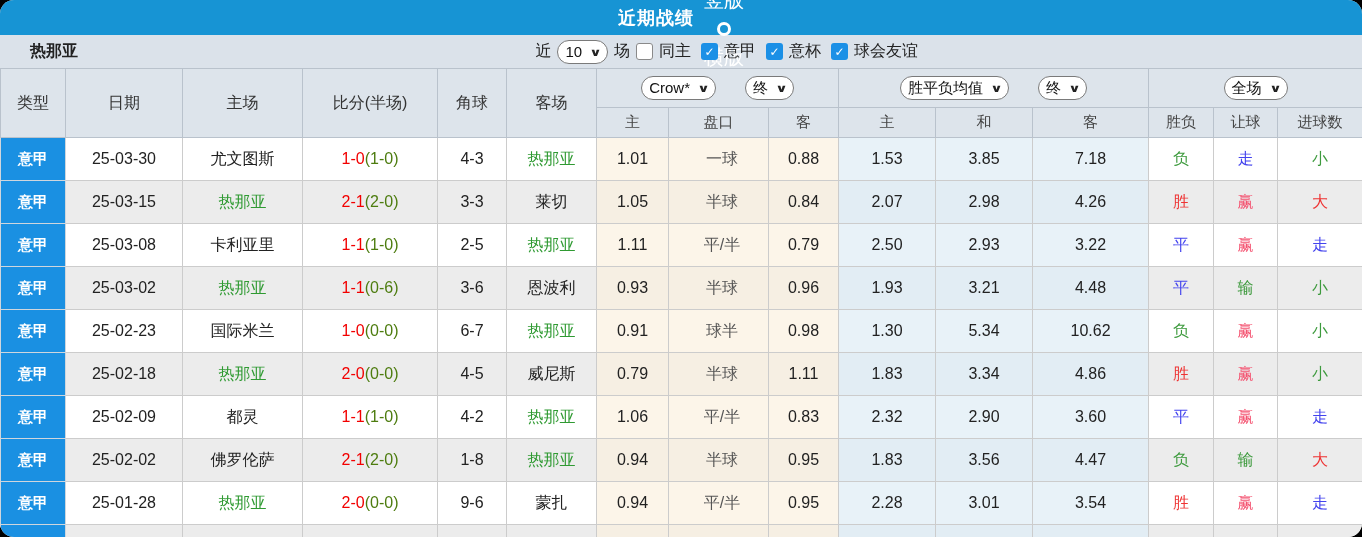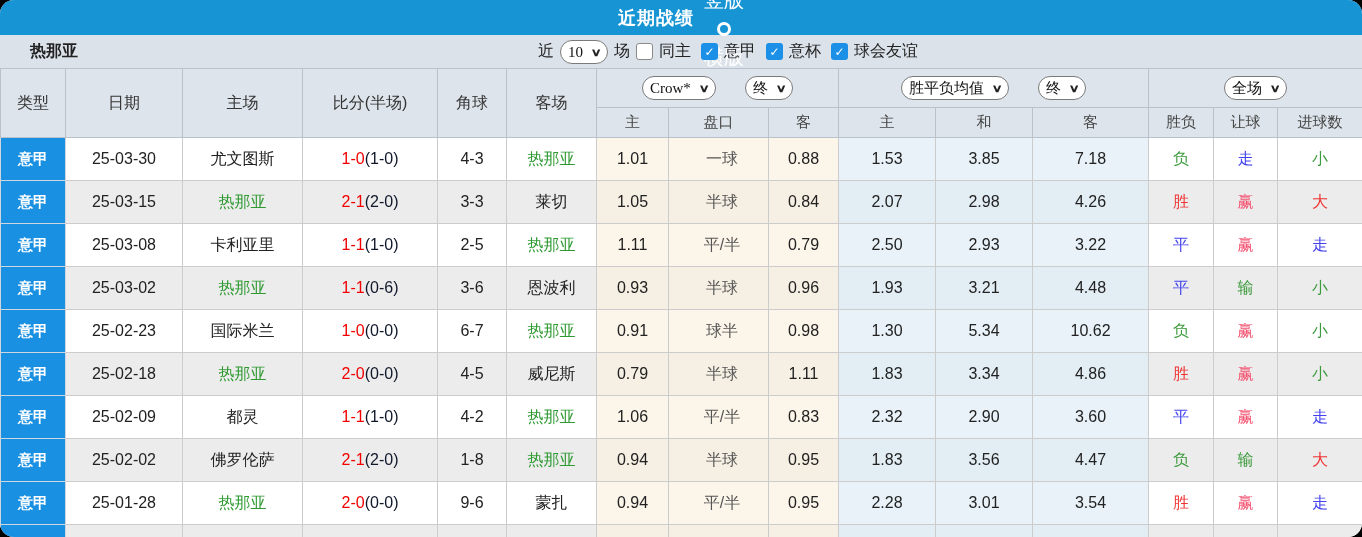--- a/index.html
+++ b/index.html
@@ -11,21 +11,21 @@
   .topbar .title{font-size:18px;font-weight:bold;letter-spacing:1px;}
   .radio-wrap{display:flex;align-items:center;gap:8px;font-size:20px;flex-direction:column;}
   .radio{width:14px;height:14px;border-radius:50%;display:inline-block;box-sizing:border-box;cursor:pointer;}
   .radio.filled{background:#fff;}
   .radio.empty{border:3px solid #fff;background:transparent;}
 
   
   .filterbar{height:33px;background:#dbe2ea;display:flex;align-items:center;font-size:16px;color:#222;}
   .teamname{margin-left:30px;font-weight:bold;font-size:16px;}
   .filters{margin-left:auto;margin-right:440px;display:flex;align-items:center;gap:6px;}
-  .sel{display:inline-flex;align-items:center;justify-content:space-between;background:#fff;border:1px solid #7a7a7a;border-radius:12px;padding:1px 7px;font-size:15px;color:#111;cursor:pointer;line-height:20px;font-family:Liberation Serif, serif;}
+  .sel{display:inline-flex;align-items:center;justify-content:space-between;background:#fff;border:1px solid #7a7a7a;border-radius:12px;padding:1px 7px;font-size:15px;color:#111;cursor:pointer;line-height:20px;}
   .sel .arrow{font-size:11px;margin-left:9px;font-weight:bold;color:#222;transform:scaleX(1.4);}
   .cb{width:17px;height:17px;border-radius:3px;display:inline-flex;align-items:center;justify-content:center;box-sizing:border-box;cursor:pointer;}
   .cb.checked{background:#1b90e6;color:#fff;font-size:12px;font-weight:bold;}
   .cb.unchecked{background:#fff;border:1px solid #8a8a8a;}
   .cb-label{margin-right:4px;}
 
   
   table{border-collapse:collapse;table-layout:fixed;width:1362px;font-size:16px;}
   thead th{background:#dde4eb;font-weight:normal;color:#333;border:1px solid #b9c2cc;}
   thead tr.group th{height:36px;font-size:16px;}
@@ -33,21 +33,21 @@
   .selgroup{display:flex;align-items:center;justify-content:center;gap:29px;}
   tbody td{height:40px;text-align:center;border:1px solid #ccc;color:#222;background:#fff;}
   tr.striped td{background:#ececec;}
   td.league{background:#1a90e2 !important;color:#fff;font-weight:bold;font-size:15px;border-color:#cfd6dd;}
   td.cream{background:#fcf5e9 !important;}
   tr.striped td.cream{background:#f6efe3 !important;margin-left:32px;}
   td.lblue{background:#e8f2f8 !important;}
   tr.striped td.lblue{background:#e2edf4 !important;}
   .t-green{color:#2f9a32;}
   .score-red{color:#f20000;}
-  .half{color:#0f172a;}
+  .half{color:#4d7c0f;}
   .c-red{color:#ee3333;}
   .c-pink{color:#f4516f;}
   .c-blue{color:#4343ee;}
   .c-green{color:#3d9a3d;}
   td.handicap{color:#555;padding-left:8px;}
 </style>
 </head>
 <body>
 
 <div class="app">

